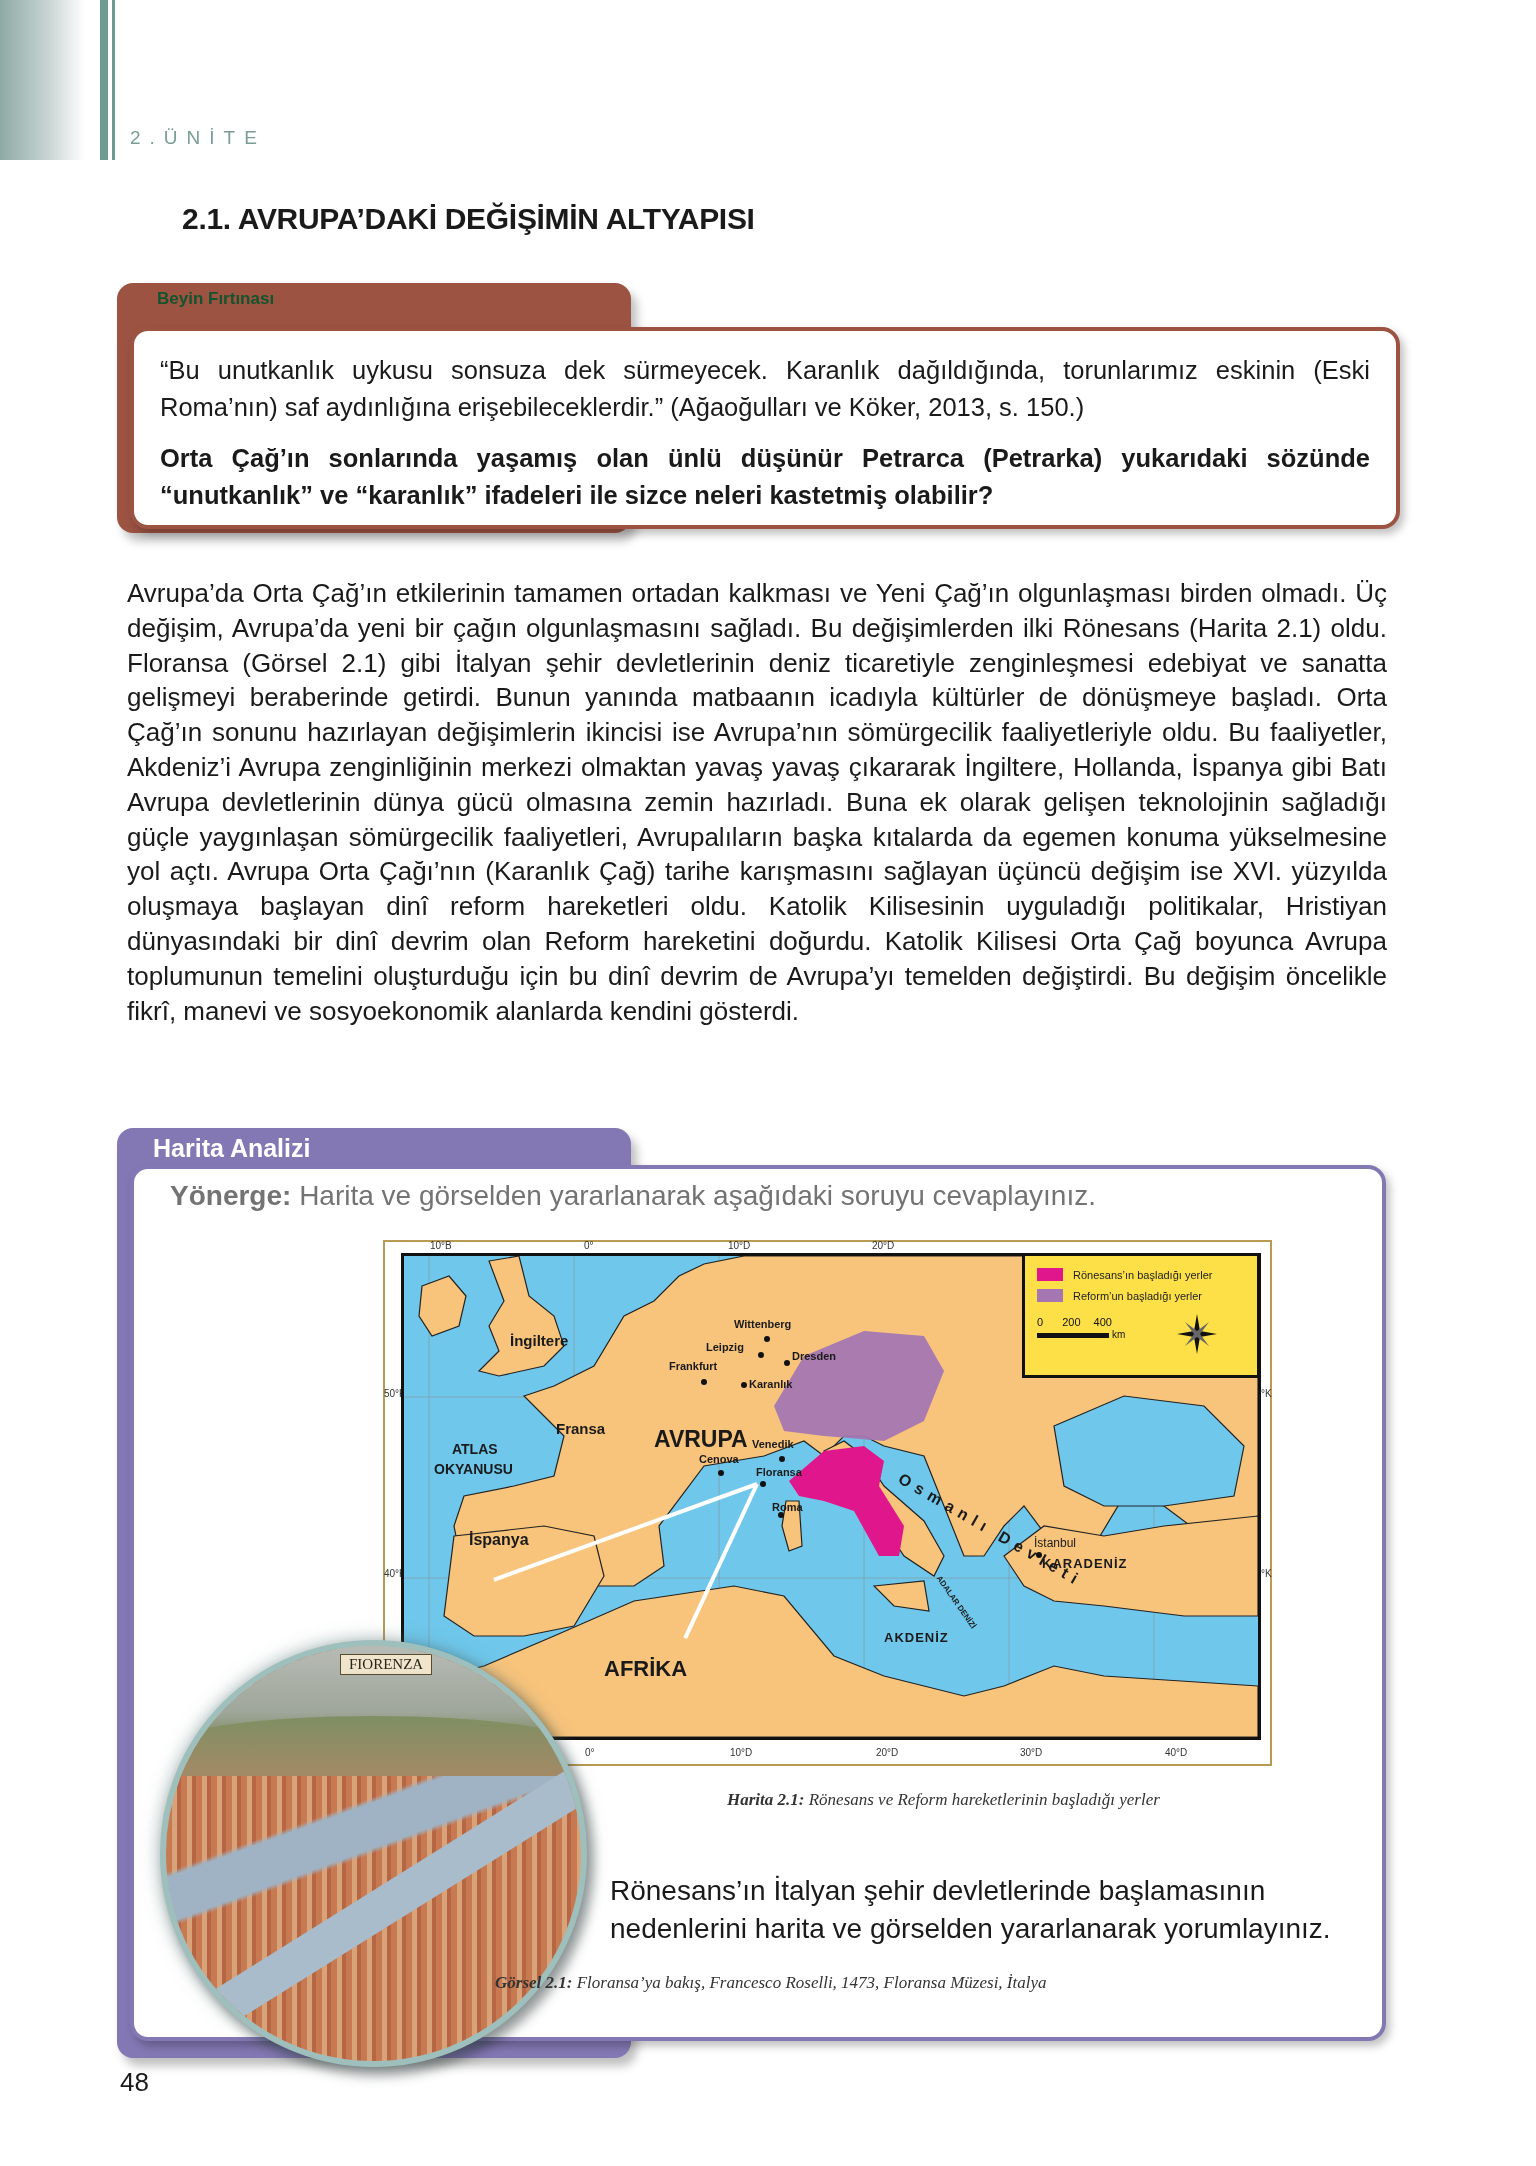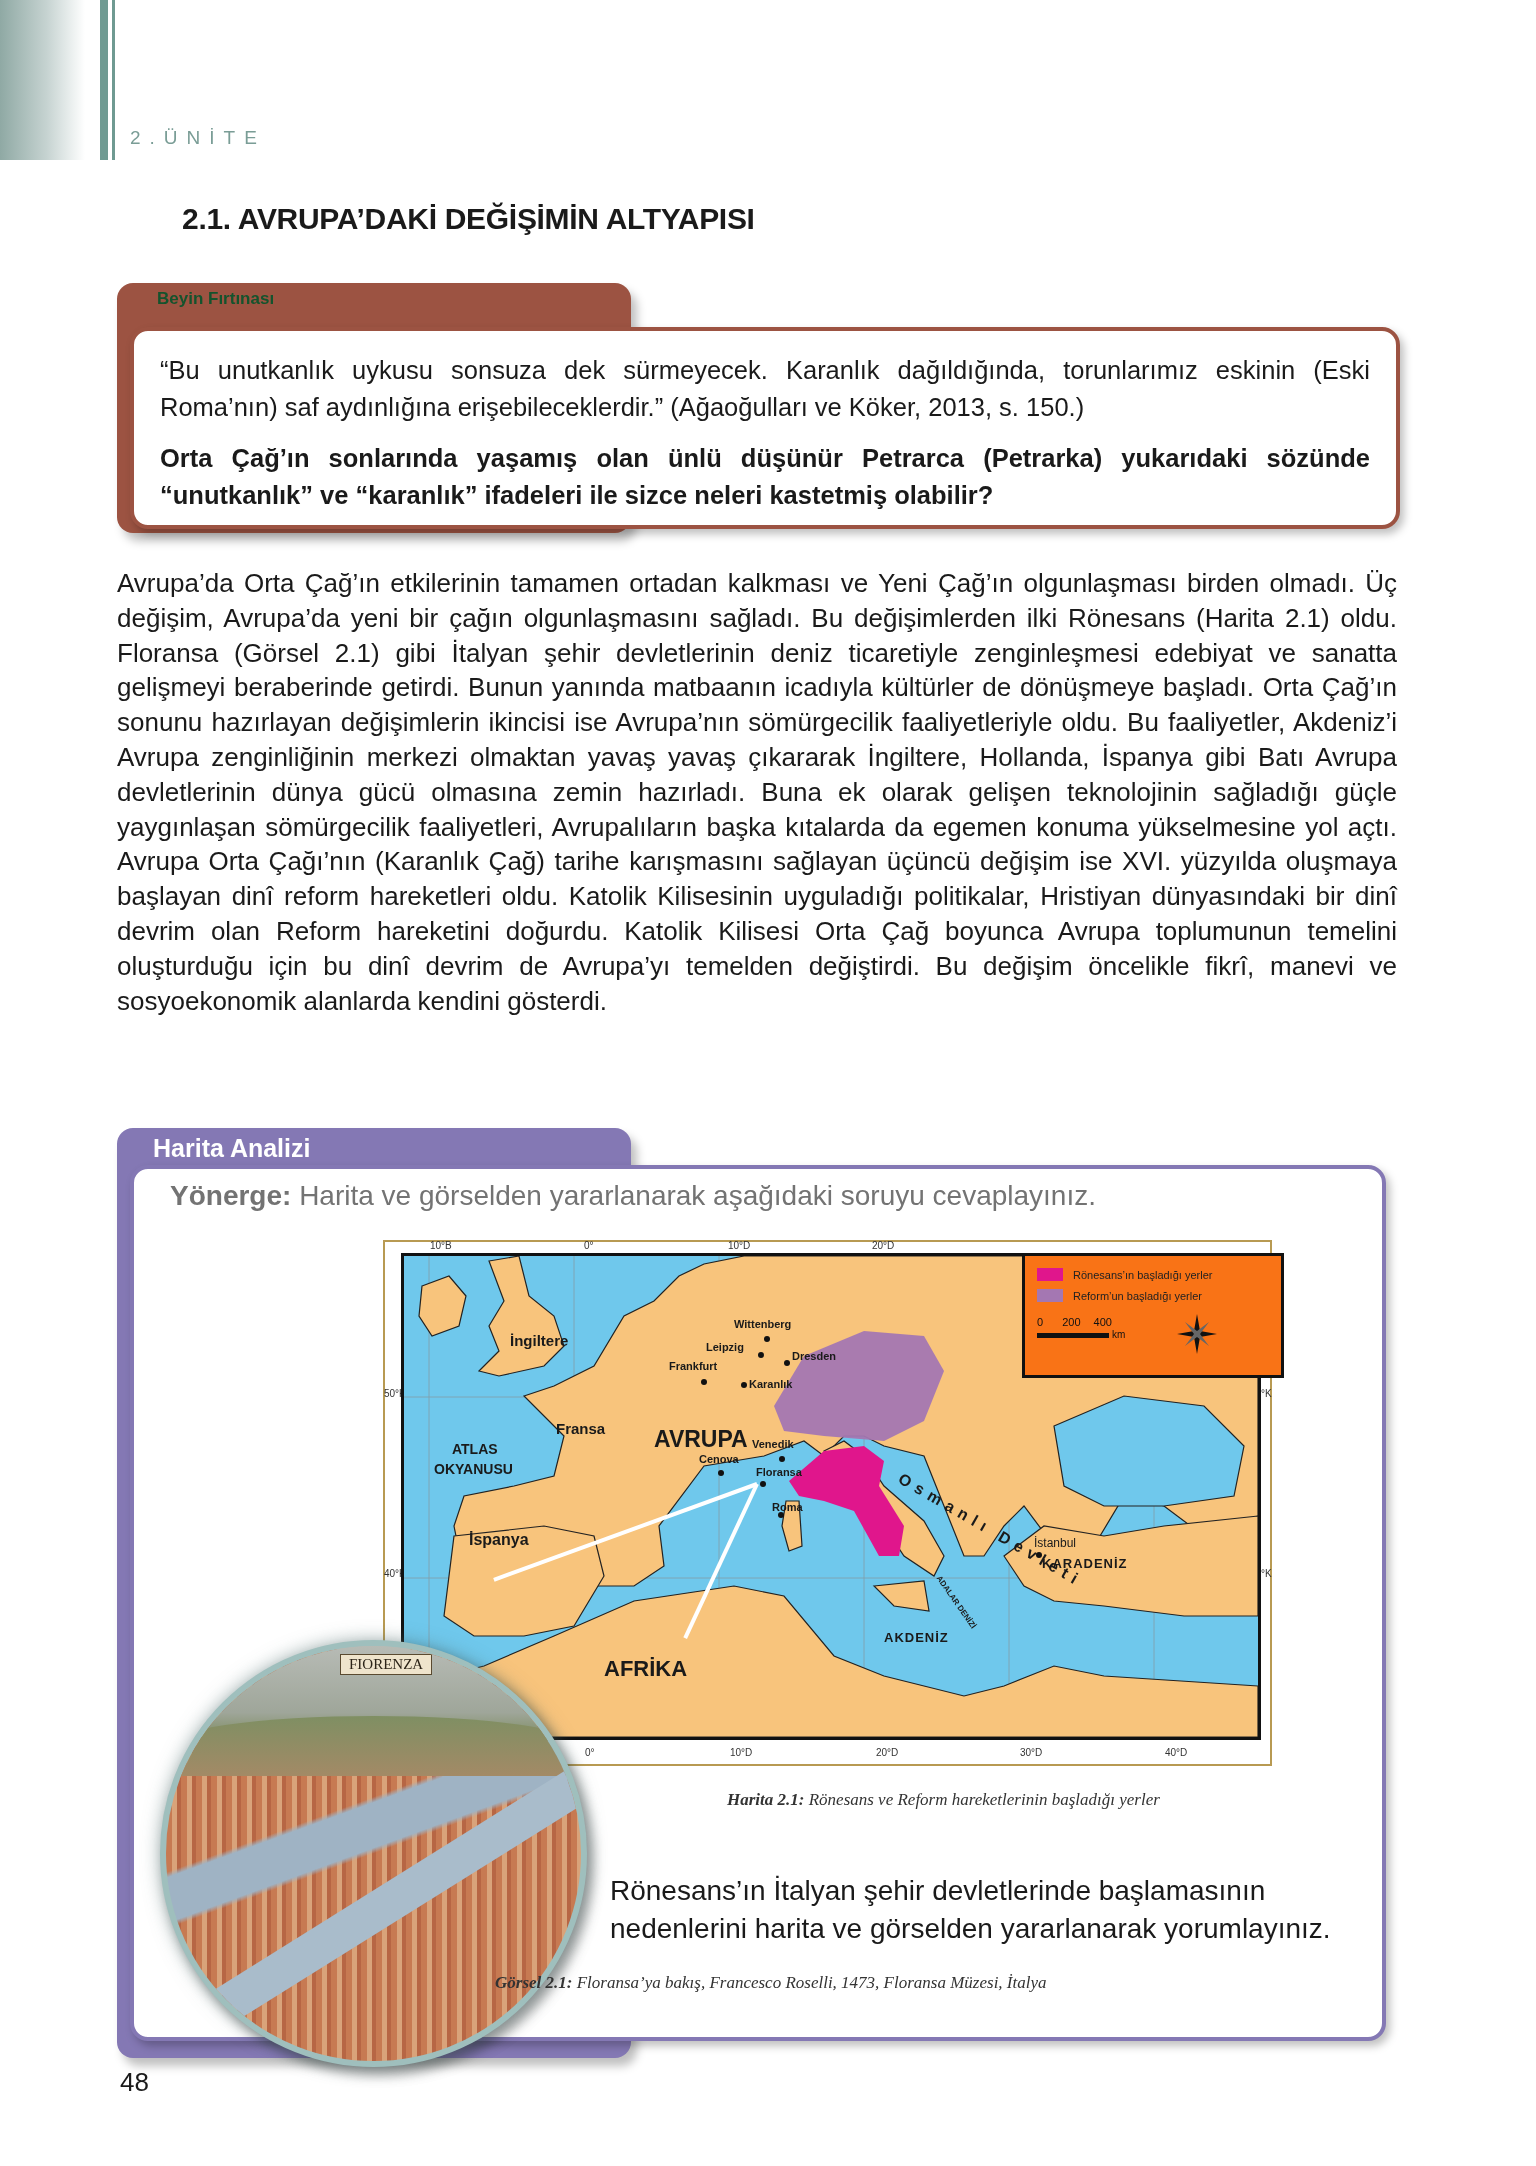--- a/index.html
+++ b/index.html
@@ -20,38 +20,38 @@
   
   .bf-tab { left:117px; top:283px; width:514px; height:250px; background:#9c5342;
     border-radius:16px 16px 16px 16px; box-shadow:6px 8px 10px rgba(0,0,0,0.25); }
   .bf-tab-title { left:157px; top:289px; font-size:17px; font-weight:bold; color:#14532d; }
   .bf-box { left:130px; top:327px; width:1262px; height:194px; background:#fff;
     border:4px solid #9c5342; border-radius:18px; box-shadow:4px 5px 8px rgba(0,0,0,0.25); }
   .bf-text { left:160px; top:352px; width:1210px; font-size:25.5px; line-height:37px; color:#1a1a1a; text-align:justify; }
   .bf-q { left:160px; top:440px; width:1210px; font-size:25.5px; line-height:37px; font-weight:bold; color:#1a1a1a; text-align:justify; }
 
   .body-text { left:117px; top:566px; width:1280px; font-size:26px; line-height:34.8px; color:#1a1a1a; text-align:justify; }
-  .body-text p { margin:0; }
+  .body-text p { margin:10px; }
 
   
   .ha-tab { left:117px; top:1128px; width:514px; height:930px; background:#8478b4;
     border-radius:16px; box-shadow:6px 8px 10px rgba(0,0,0,0.25); }
   .ha-tab-title { left:153px; top:1134px; font-size:25px; font-weight:bold; color:#ffffff; }
   .ha-box { left:130px; top:1165px; width:1248px; height:868px; background:#fff;
     border:4px solid #8478b4; border-radius:18px; box-shadow:4px 5px 8px rgba(0,0,0,0.25); }
   .ha-instr { left:170px; top:1180px; font-size:28px; color:#737373; }
   .ha-instr b { font-weight:bold; }
 
   
   .map-frame { left:383px; top:1240px; width:889px; height:526px; background:#fff; border:2px solid #b89a52; box-sizing:border-box; }
   .map-inner { left:401px; top:1253px; width:860px; height:487px; background:#6fc8ec; border:3px solid #111; box-sizing:border-box; overflow:hidden; }
   .axis-lbl { font-size:10px; color:#333; font-family:"Liberation Sans", sans-serif; }
   .map-lbl { position:absolute; font-weight:bold; color:#1a1a1a; font-family:"Liberation Sans", sans-serif; white-space:nowrap; }
   .dot { position:absolute; width:6px; height:6px; background:#111; border-radius:50%; }
-  .legend { left:1022px; top:1253px; width:262px; height:125px; background:#f97316; border:3px solid #111; box-sizing:border-box; }
+  .legend { left:1022px; top:1253px; width:238px; height:125px; background:#fde047; border:3px solid #111; box-sizing:border-box; }
   .legend-row { position:absolute; left:12px; font-size:11px; color:#222; display:flex; align-items:center; gap:10px; }
   .legend-sw { width:26px; height:13px; display:inline-block; }
 
   .map-caption { left:727px; top:1790px; font-family:"Liberation Serif", serif; font-style:italic; font-size:17px; color:#333; }
   .map-caption b { font-weight:bold; }
 
   .question { left:610px; top:1872px; width:760px; font-size:28px; line-height:38px; color:#1a1a1a; }
 
   .img-caption { left:495px; top:1932px; font-family:"Liberation Serif", serif; font-style:italic; font-size:17px; color:#333;margin-top:41px; }
   .img-caption b { font-weight:bold; }

